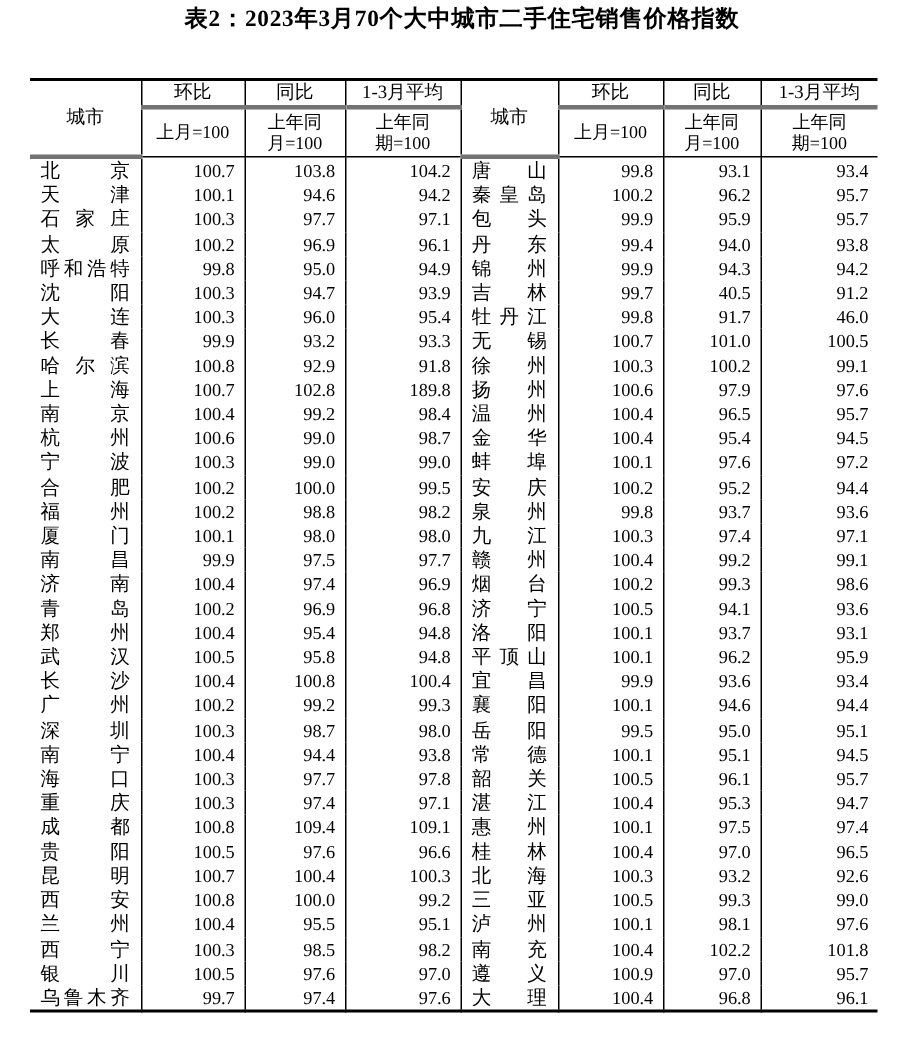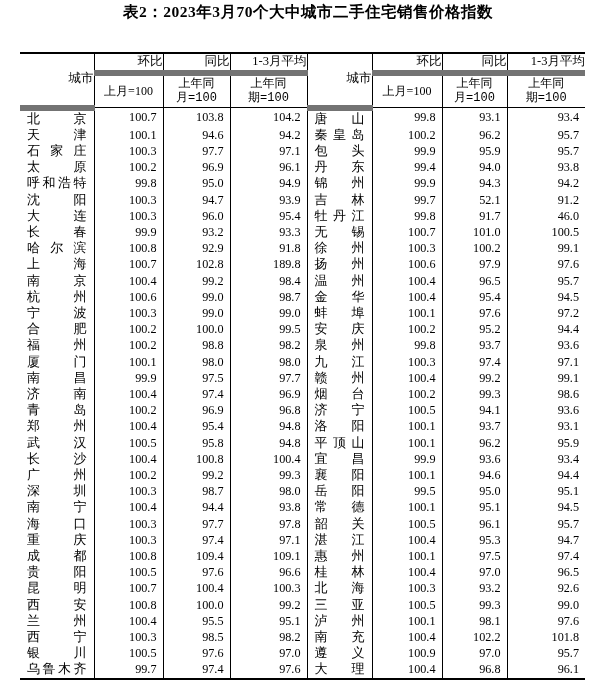--- a/index.html
+++ b/index.html
@@ -32,22 +32,22 @@
     font-weight: normal;
     border-right: 1px solid #000;
     vertical-align: middle;
   }
   .price-table th:last-child, .price-table td:last-child {
     border-right: none;
   }
   tr.header-row-1 th {
     height: 16px;
     font-size: 12.5px;
-    text-align: right;
-    border-bottom: 6px solid #737373;
+    text-align: center;
+    border-bottom: 3px solid #737373;
     line-height: 1.1;
   }
   tr.header-row-2 th {
     height: 31px;
     font-size: 12px;
     text-align: center;
     line-height: 1.15;
     border-bottom: 1px solid #000;
     margin-left: 15px;
   }
@@ -67,21 +67,21 @@
     padding-right: 6px;
   }
   td.city-cell { overflow: hidden; }
   .city-name {
     display: flex;
     justify-content: space-between;
     padding: 0 7px;
     font-size: 13px;
     line-height: 16.2px;
   }
-  .subhead-line { display: block; font-family: Liberation Mono, monospace; }
+  .subhead-line { display: block; }
 </style>
 </head>
 <body>
 
 <div class="page-title">表2：2023年3月70个大中城市二手住宅销售价格指数</div>
 
 <table class="price-table">
   <colgroup>
     <col style="width:74px">
       <col style="width:69px">
@@ -239,21 +239,21 @@
         <td class="num">100.3</td>
         <td class="num">94.7</td>
         <td class="num">93.9</td>
         <td class="city-cell">
           <span class="city-name">
             <span>吉</span>
             <span>林</span>
           </span>
         </td>
         <td class="num">99.7</td>
-        <td class="num">52.1</td>
+        <td class="num">40.5</td>
         <td class="num">91.2</td>
       </tr>
       <tr>
         <td class="city-cell">
           <span class="city-name">
             <span>大</span>
             <span>连</span>
           </span>
         </td>
         <td class="num">100.3</td>

